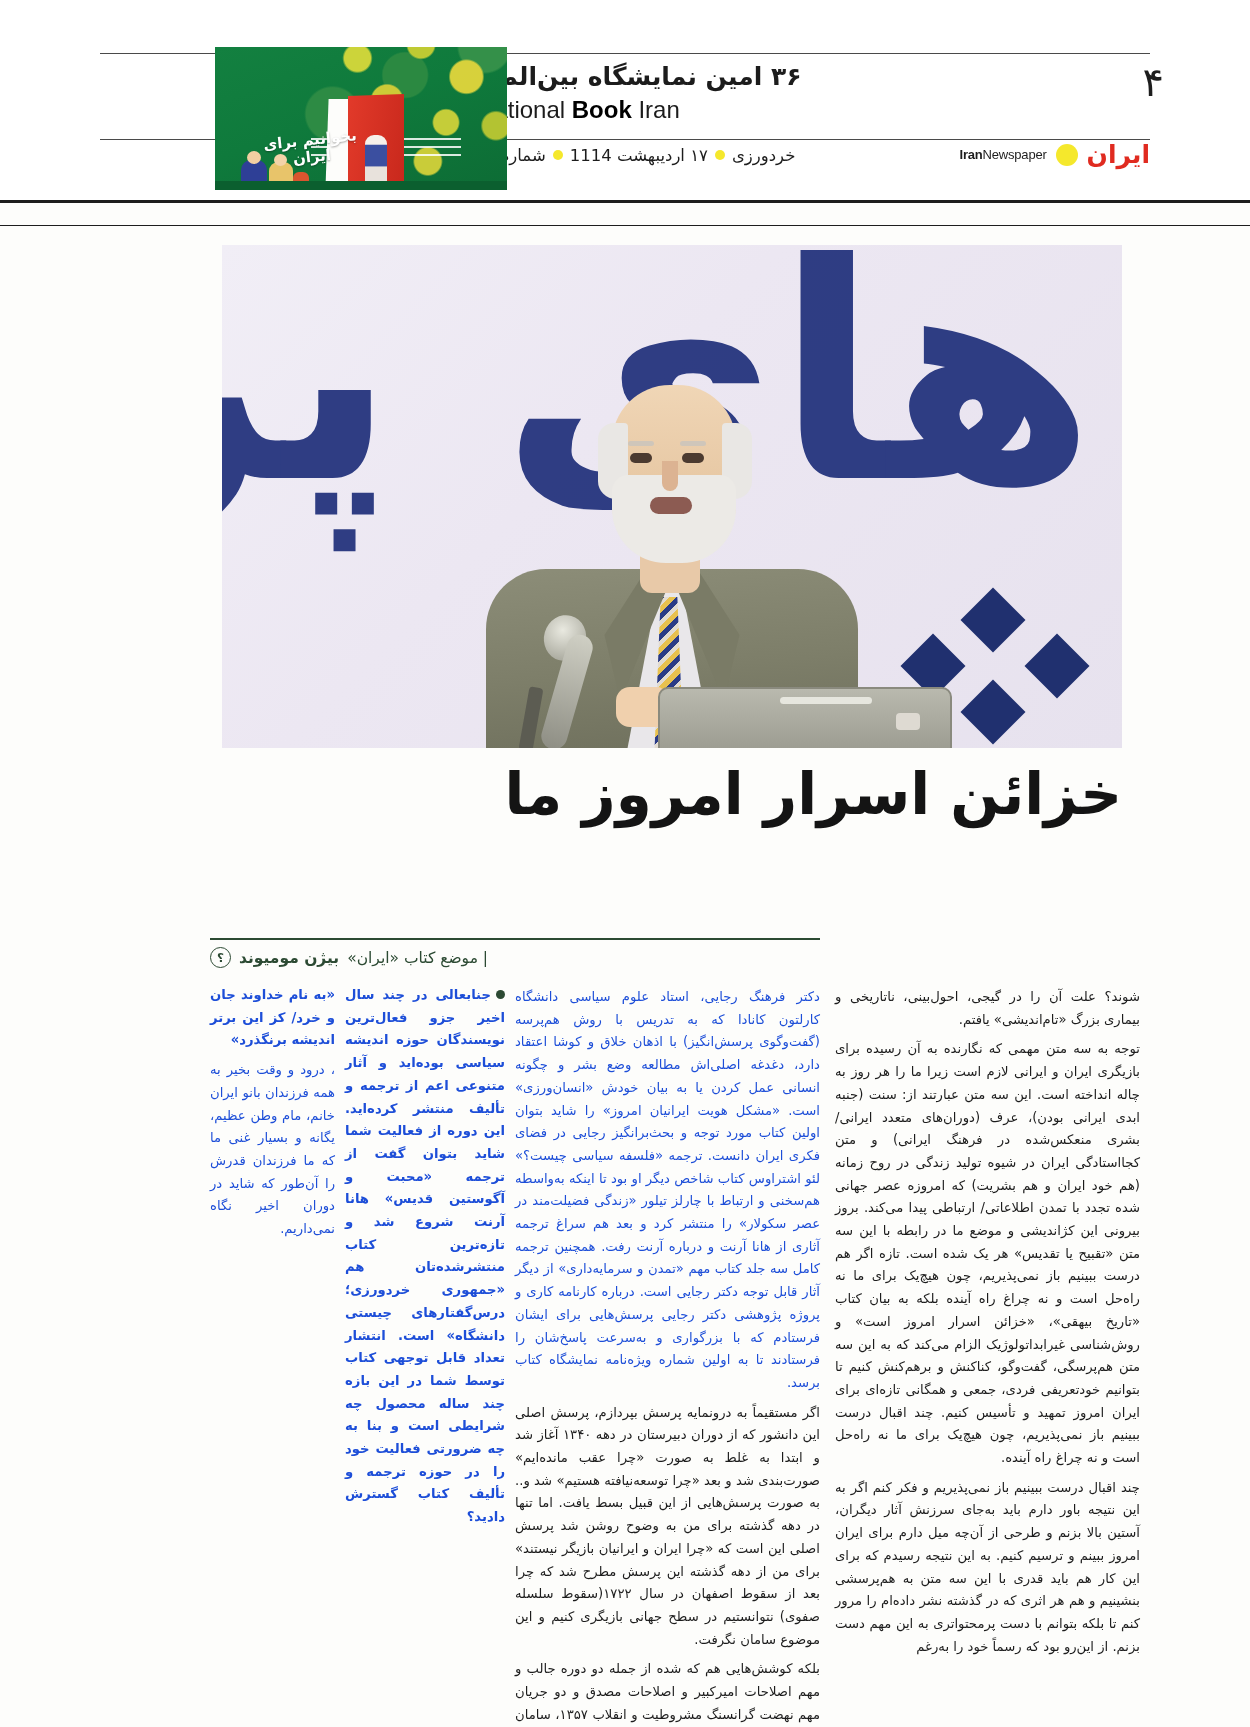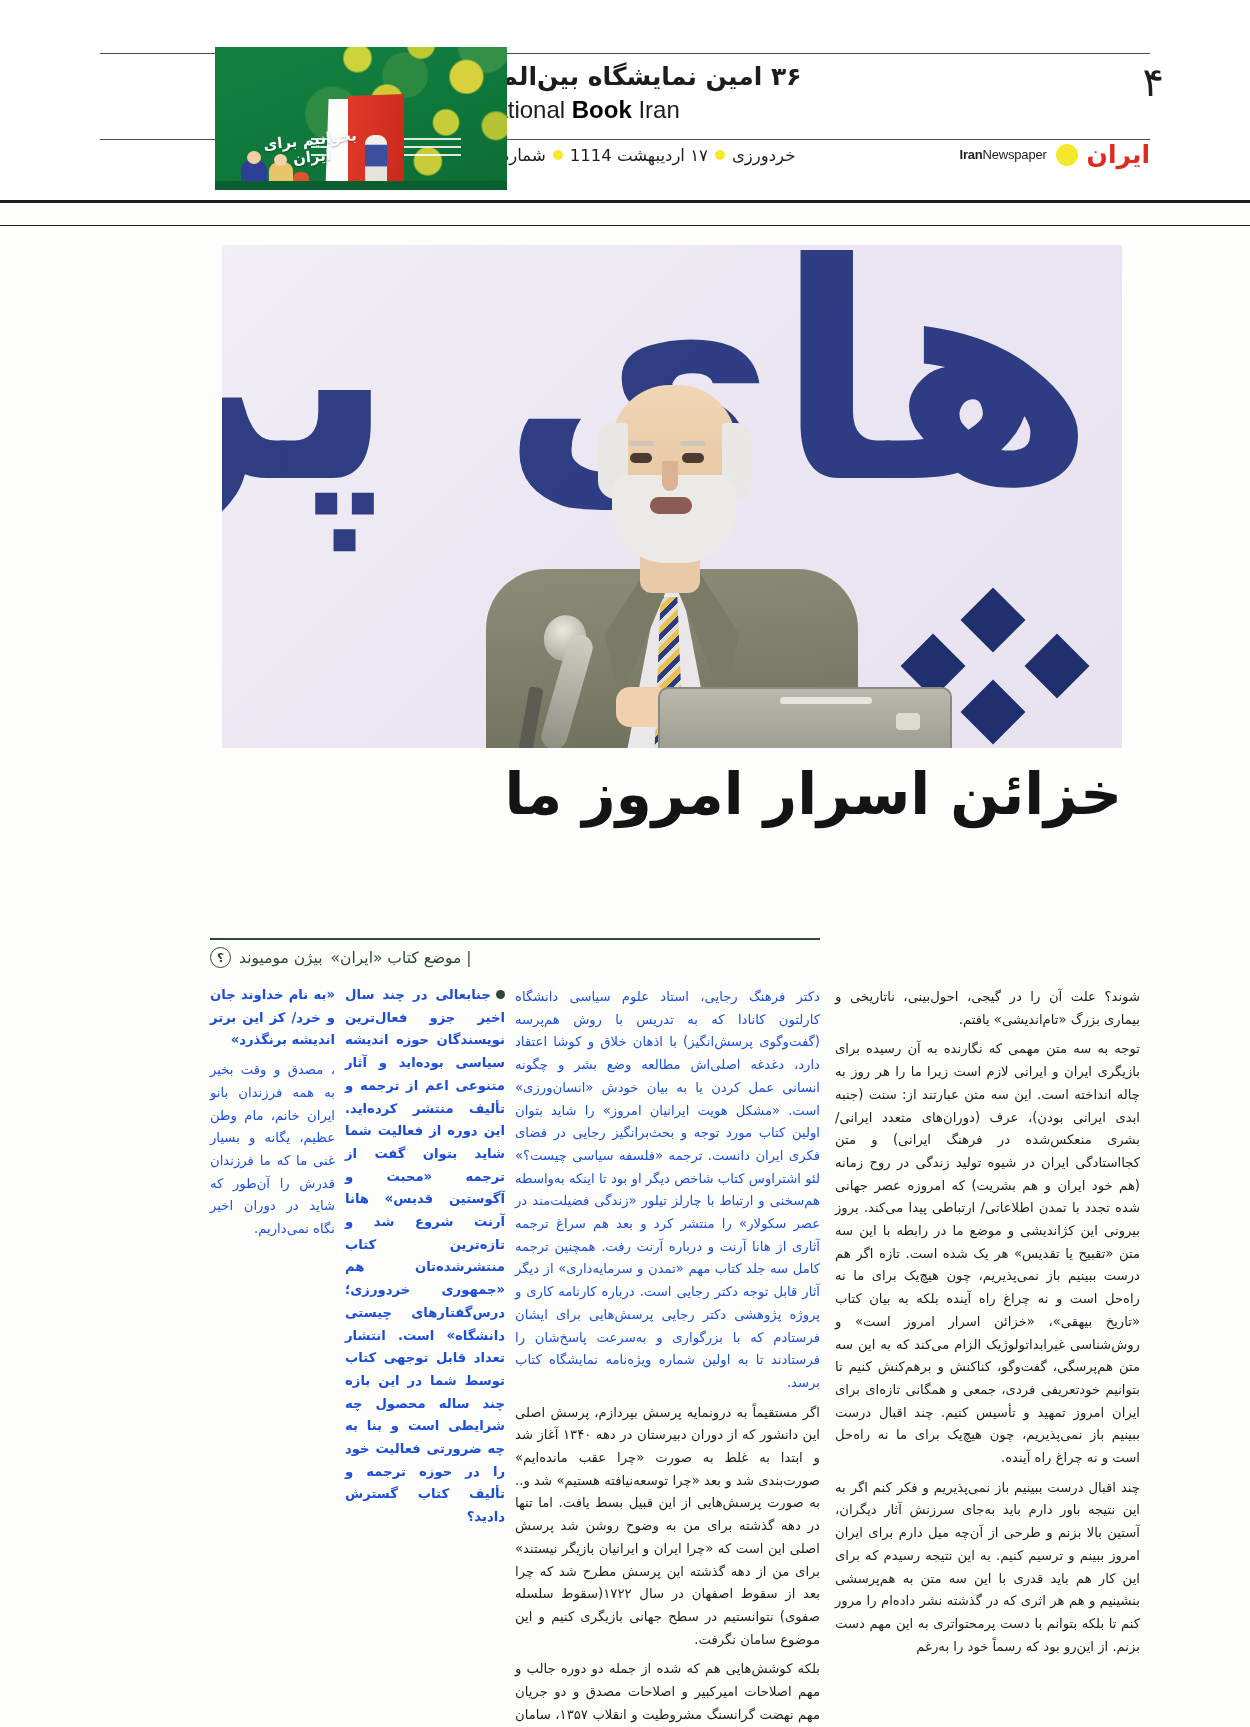--- a/index.html
+++ b/index.html
@@ -320,21 +320,21 @@
   }
   .byline-rule{
     border-top:2.2px solid #2c4a33;width:100%;
   }
   .byline{
     margin-top:7px;
     text-align:left;direction:rtl;
     font-size:15.5px;color:#2c4a33;
     display:flex;align-items:center;justify-content:flex-end;gap:8px;
   }
-  .byline b{font-weight:400;}
+  .byline b{font-weight:700;}
   .byline .qmark{
     display:inline-flex;align-items:center;justify-content:center;
     width:19px;height:19px;border-radius:50%;
     border:1.6px solid #2c4a33;color:#2c4a33;
     font-size:12px;font-weight:700;
   }
 
   
   .col{
     position:absolute;top:650px;
@@ -459,21 +459,21 @@
         <span>| موضع کتاب «ایران»</span>
         <b>بیژن مومیوند</b>
         <span class="qmark">؟</span>
       </div>
     </div>
 
     <div class="col col-r">
       <p class="green bold">
         <span>«به نام خداوند جان و خرد/ کز این برتر اندیشه برنگذرد»</span>
       </p>
-      <p class="green">، مصدق و وقت بخیر به همه فرزندان بانو ایران خانم، مام وطن عظیم، یگانه و بسیار غنی ما که ما فرزندان قدرش را آن‌طور که شاید در دوران اخیر نگاه نمی‌داریم.</p>
+      <p class="green">، درود و وقت بخیر به همه فرزندان بانو ایران خانم، مام وطن عظیم، یگانه و بسیار غنی ما که ما فرزندان قدرش را آن‌طور که شاید در دوران اخیر نگاه نمی‌داریم.</p>
     </div>
 
     <div class="col col-r2">
       <p class="green bold">
         <span class="bullet"></span><span>جنابعالی در چند سال اخیر جزو فعال‌ترین نویسندگان حوزه اندیشه سیاسی بوده‌اید و آثار متنوعی اعم از ترجمه و تألیف منتشر کرده‌اید. این دوره از فعالیت شما شاید بتوان گفت از ترجمه «محبت و آگوستین قدیس» هانا آرنت شروع شد و تازه‌ترین کتاب منتشرشده‌تان هم «جمهوری خردورزی؛ درس‌گفتارهای چیستی دانشگاه» است. انتشار تعداد قابل توجهی کتاب توسط شما در این بازه چند ساله محصول چه شرایطی است و بنا به چه ضرورتی فعالیت خود را در حوزه ترجمه و تألیف کتاب گسترش دادید؟</span>
       </p>
     </div>
 
     <div class="col col-mid">
       <p class="green">دکتر فرهنگ رجایی، استاد علوم سیاسی دانشگاه کارلتون کانادا که به تدریس با روش هم‌پرسه (گفت‌وگوی پرسش‌انگیز) با اذهان خلاق و کوشا اعتقاد دارد، دغدغه اصلی‌اش مطالعه وضع بشر و چگونه انسانی عمل کردن یا به بیان خودش «انسان‌ورزی» است. «مشکل هویت ایرانیان امروز» را شاید بتوان اولین کتاب مورد توجه و بحث‌برانگیز رجایی در فضای فکری ایران دانست. ترجمه «فلسفه سیاسی چیست؟» لئو اشتراوس کتاب شاخص دیگر او بود تا اینکه به‌واسطه هم‌سخنی و ارتباط با چارلز تیلور «زندگی فضیلت‌مند در عصر سکولار» را منتشر کرد و بعد هم سراغ ترجمه آثاری از هانا آرنت و درباره آرنت رفت. همچنین ترجمه کامل سه جلد کتاب مهم «تمدن و سرمایه‌داری» از دیگر آثار قابل توجه دکتر رجایی است. درباره کارنامه کاری و پروژه پژوهشی دکتر رجایی پرسش‌هایی برای ایشان فرستادم که با بزرگواری و به‌سرعت پاسخ‌شان را فرستادند تا به اولین شماره ویژه‌نامه نمایشگاه کتاب برسد.</p>

